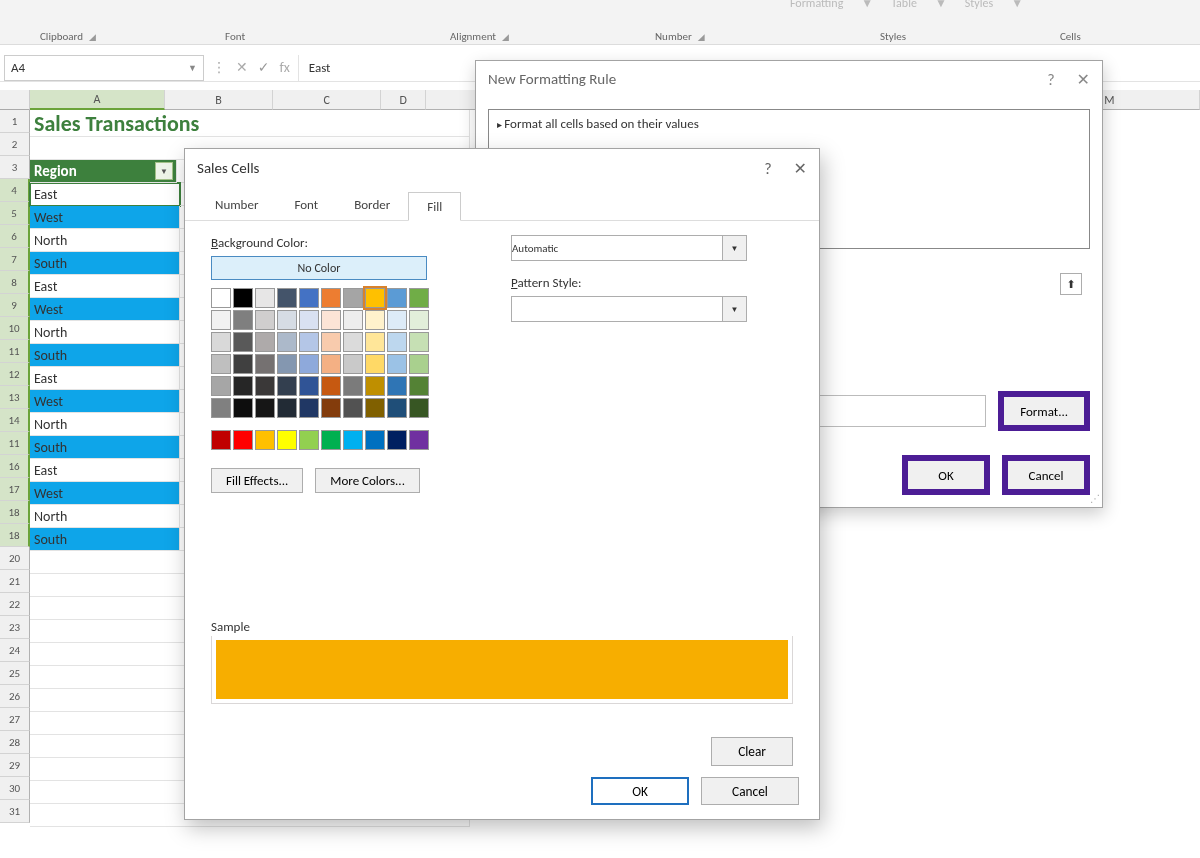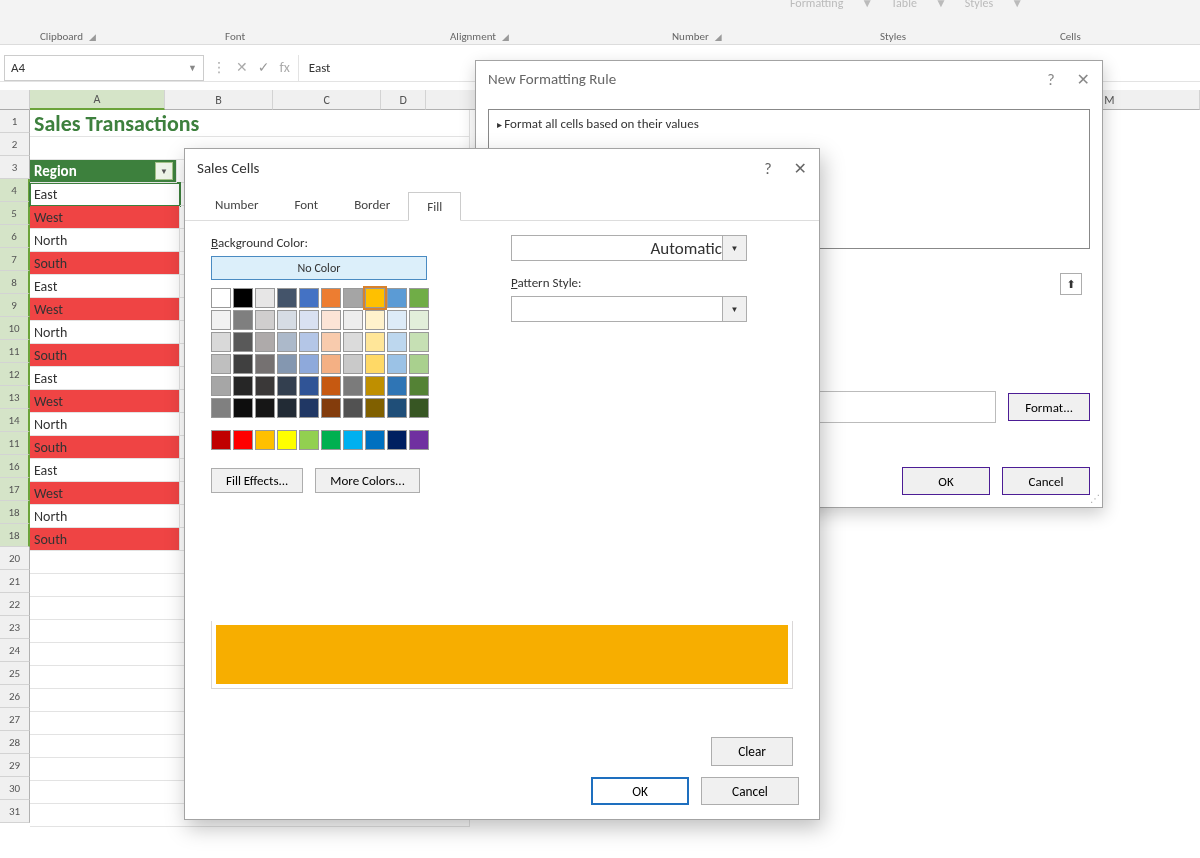--- a/index.html
+++ b/index.html
@@ -27,34 +27,34 @@
 .col-header.sel { background: #d5e4c8; border-bottom: 2px solid #6ba33a; }
 .row-headers { position: absolute; left: 0; top: 20px; width: 30px; }
 .row-header { height: 23px; border-bottom: 1px solid #d3d3d3; border-right: 1px solid #b1b1b1; background: #f0f0f0; display: flex; align-items: center; justify-content: center; font-size: 11px; color: #555; }
 .row-header.sel { background: #d5e4c8; border-right: 2px solid #6ba33a; }
 .grid { position: absolute; left: 30px; top: 20px; right: 0; bottom: 0; }
 .cell-row { display: flex; height: 23px; }
 .cell { border-right: 1px solid #e3e3e3; border-bottom: 1px solid #e3e3e3; padding: 0 4px; display: flex; align-items: center; font-size: 14px; overflow: hidden; white-space: nowrap; }
 .title-cell { font-weight: bold; font-size: 22px; color: #3d803d; }
 .header-cell { background: #3d803d; color: #fff; font-weight: 600; font-size: 15px; position: relative; }
 .header-cell .dropdown { position: absolute; right: 3px; top: 2px; width: 18px; height: 18px; background: #eef4e8; border: 1px solid #a3c188; display: flex; align-items: center; justify-content: center; font-size: 8px; color: #555; }
-.data-alt { background: #ef4444; }
+.data-alt { background: #0ea5e9; }
 .data-row { background: #fff; }
 .active-border { outline: 2px solid #3d803d; outline-offset: -1px; }
 
 
 .dlg-rule { position: absolute; left: 475px; top: 60px; width: 628px; height: 448px; background: #fff; border: 1px solid #a3a3a3; box-shadow: 1px 6px 16px rgba(0,0,0,0.2); }
 .dlg-rule .titlebar { height: 36px; display: flex; align-items: center; padding: 0 12px; color: #666; font-size: 15px; }
 .dlg-rule .title-buttons { margin-left: auto; display: flex; gap: 22px; color: #888; font-size: 16px; }
 .dlg-rule .body { padding: 6px 12px; }
 .dlg-rule .rule-list { border: 1px solid #888; margin-top: 6px; height: 140px; padding: 6px 8px; font-size: 13px; overflow: hidden; }
 .dlg-rule .rule-list-item::before { content: "▸ "; font-size: 10px; }
 .dlg-rule .format-row { display: flex; align-items: center; gap: 12px; margin-top: 50px; }
 .dlg-rule .preview-box { flex: 1; height: 32px; border: 1px solid #bbb; }
-.dlg-rule .btn { height: 28px; padding: 0 16px; background: #f0f0f0; border: 1px solid #4c1d95; cursor: pointer; font-size: 13px; }
+.dlg-rule .btn { height: 40px; padding: 0 16px; background: #f0f0f0; border: 6px solid #4c1d95; cursor: pointer; font-size: 13px; }
 .dlg-rule .footer { position: absolute; bottom: 12px; right: 12px; display: flex; gap: 12px; }
 .dlg-rule .footer .btn { width: 88px; }
 .dlg-rule .resize-grip { position: absolute; right: 2px; bottom: 2px; font-size: 10px; color: #aaa; }
 .dlg-rule .collapse-icon { position: absolute; right: 20px; top: 212px; width: 22px; height: 22px; border: 1px solid #adadad; display: flex; align-items: center; justify-content: center; font-size: 11px; }
 
 
 .dlg-format { position: absolute; left: 184px; top: 148px; width: 636px; height: 672px; background: #fff; border: 1px solid #a3a3a3; box-shadow: 3px 8px 20px rgba(0,0,0,0.25); }
 .dlg-format .titlebar { height: 38px; display: flex; align-items: center; padding: 0 12px; font-size: 15px; }
 .dlg-format .title-buttons { margin-left: auto; display: flex; gap: 22px; color: #666; font-size: 16px; }
 .dlg-format .tabs { display: flex; padding: 4px 12px 0 12px; border-bottom: 1px solid #ddd; }
@@ -62,21 +62,21 @@
 .dlg-format .tab.active { border: 1px solid #ccc; border-bottom: 1px solid #fff; background: #fff; position: relative; top: 1px; }
 .dlg-format .fill-body { padding: 14px 26px; display: flex; gap: 40px; }
 .dlg-format .col-left { width: 260px; }
 .dlg-format .col-right { flex: 1; }
 .dlg-format .section-label { font-size: 13px; margin-bottom: 6px; }
 .dlg-format .no-color { width: 216px; height: 24px; background: #dceffa; border: 1px solid #4a8bc2; display: flex; align-items: center; justify-content: center; font-size: 12px; cursor: pointer; }
 .swatch-grid { display: grid; grid-template-columns: repeat(10, 20px); gap: 2px; margin-top: 8px; }
 .swatch { width: 20px; height: 20px; border: 1px solid #999; cursor: pointer; }
 .swatch.sel { outline: 2px solid #d9822b; outline-offset: 0; }
 .select-box { width: 236px; height: 26px; border: 1px solid #adadad; display: flex; align-items: center; position: relative; cursor: pointer; background: #fff; }
-.select-box .label { flex: 1; text-align: right; font-size: 17px; }
+.select-box .label { flex: 1; text-align: left; font-size: 11px; }
 .select-box .caret { width: 24px; height: 100%; border-left: 1px solid #adadad; background: #f0f0f0; display: flex; align-items: center; justify-content: center; font-size: 8px; }
 .dlg-format .btn-row { display: flex; gap: 12px; margin-top: 18px; }
 .dlg-format .btn-row button { padding: 4px 14px; background: #f0f0f0; border: 1px solid #adadad; font-size: 13px; cursor: pointer; }
 .sample-section { position: absolute; left: 26px; right: 26px; top: 470px; }
 .sample-box { border: 1px solid #dad7d7; border-top: none; height: 68px; padding: 4px; margin-top: 2px; }
 .sample-fill { width: 100%; height: 100%; background: #f7ae00; }
 .clear-row { position: absolute; right: 26px; top: 588px; }
 .clear-row button { padding: 5px 26px; background: #f0f0f0; border: 1px solid #adadad; cursor: pointer; }
 .dlg-format .footer { position: absolute; bottom: 14px; right: 20px; display: flex; gap: 12px; }
 .dlg-format .footer button { width: 98px; height: 28px; background: #f0f0f0; border: 1px solid #adadad; cursor: pointer; }
@@ -89,21 +89,21 @@
 <div class="ribbon-strip">
   <div class="ribbon-group" style="left:40px">
     <span>Clipboard</span><span class="expand-icon">◢</span>
   </div>
   <div class="ribbon-group" style="left:225px">
     <span>Font</span>
   </div>
   <div class="ribbon-group" style="left:450px">
     <span>Alignment</span><span class="expand-icon">◢</span>
   </div>
-  <div class="ribbon-group" style="left:672px">
+  <div class="ribbon-group" style="left:655px">
     <span>Number</span><span class="expand-icon">◢</span>
   </div>
   <div class="ribbon-group" style="left:880px">
     <span>Styles</span>
   </div>
   <div class="ribbon-group" style="left:1060px">
     <span>Cells</span>
   </div>
   <div style="position:absolute; top:-4px; left:790px; color:#bbb; font-size:12px; display:flex; gap:18px;">
     <span>Formatting</span>
@@ -416,20 +416,21 @@
         <span class="caret">▼</span>
       </div>
       <div class="section-label underline-access" style="margin-top:14px">Pattern Style:</div>
       <div class="select-box">
         <span class="label"></span>
         <span class="caret">▼</span>
       </div>
     </div>
   </div>
   <div class="sample-section">
+    <div>Sample</div>
     <div class="sample-box">
       <div class="sample-fill" id="sample-fill" style="background: rgb(247, 174, 0);"></div>
     </div>
   </div>
   <div class="clear-row">
     <button>Clear</button>
   </div>
   <div class="footer">
     <button class="primary">OK</button>
     <button>Cancel</button>

